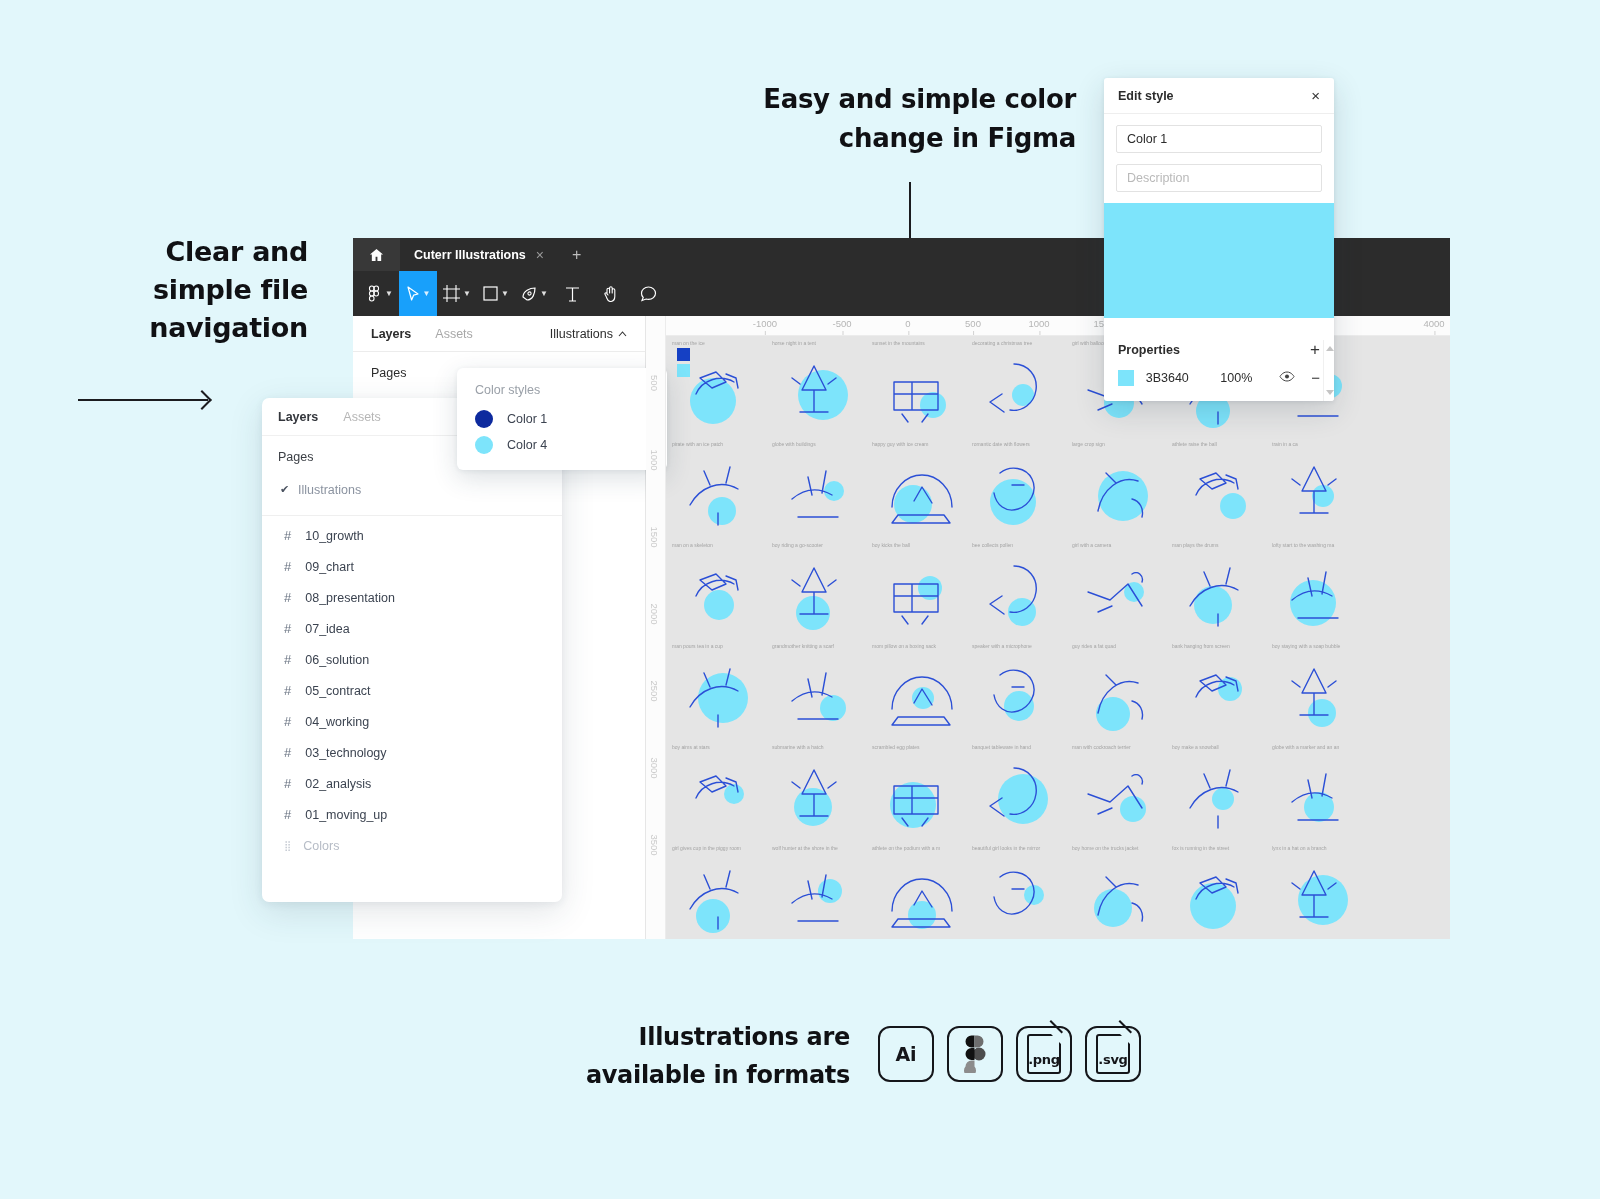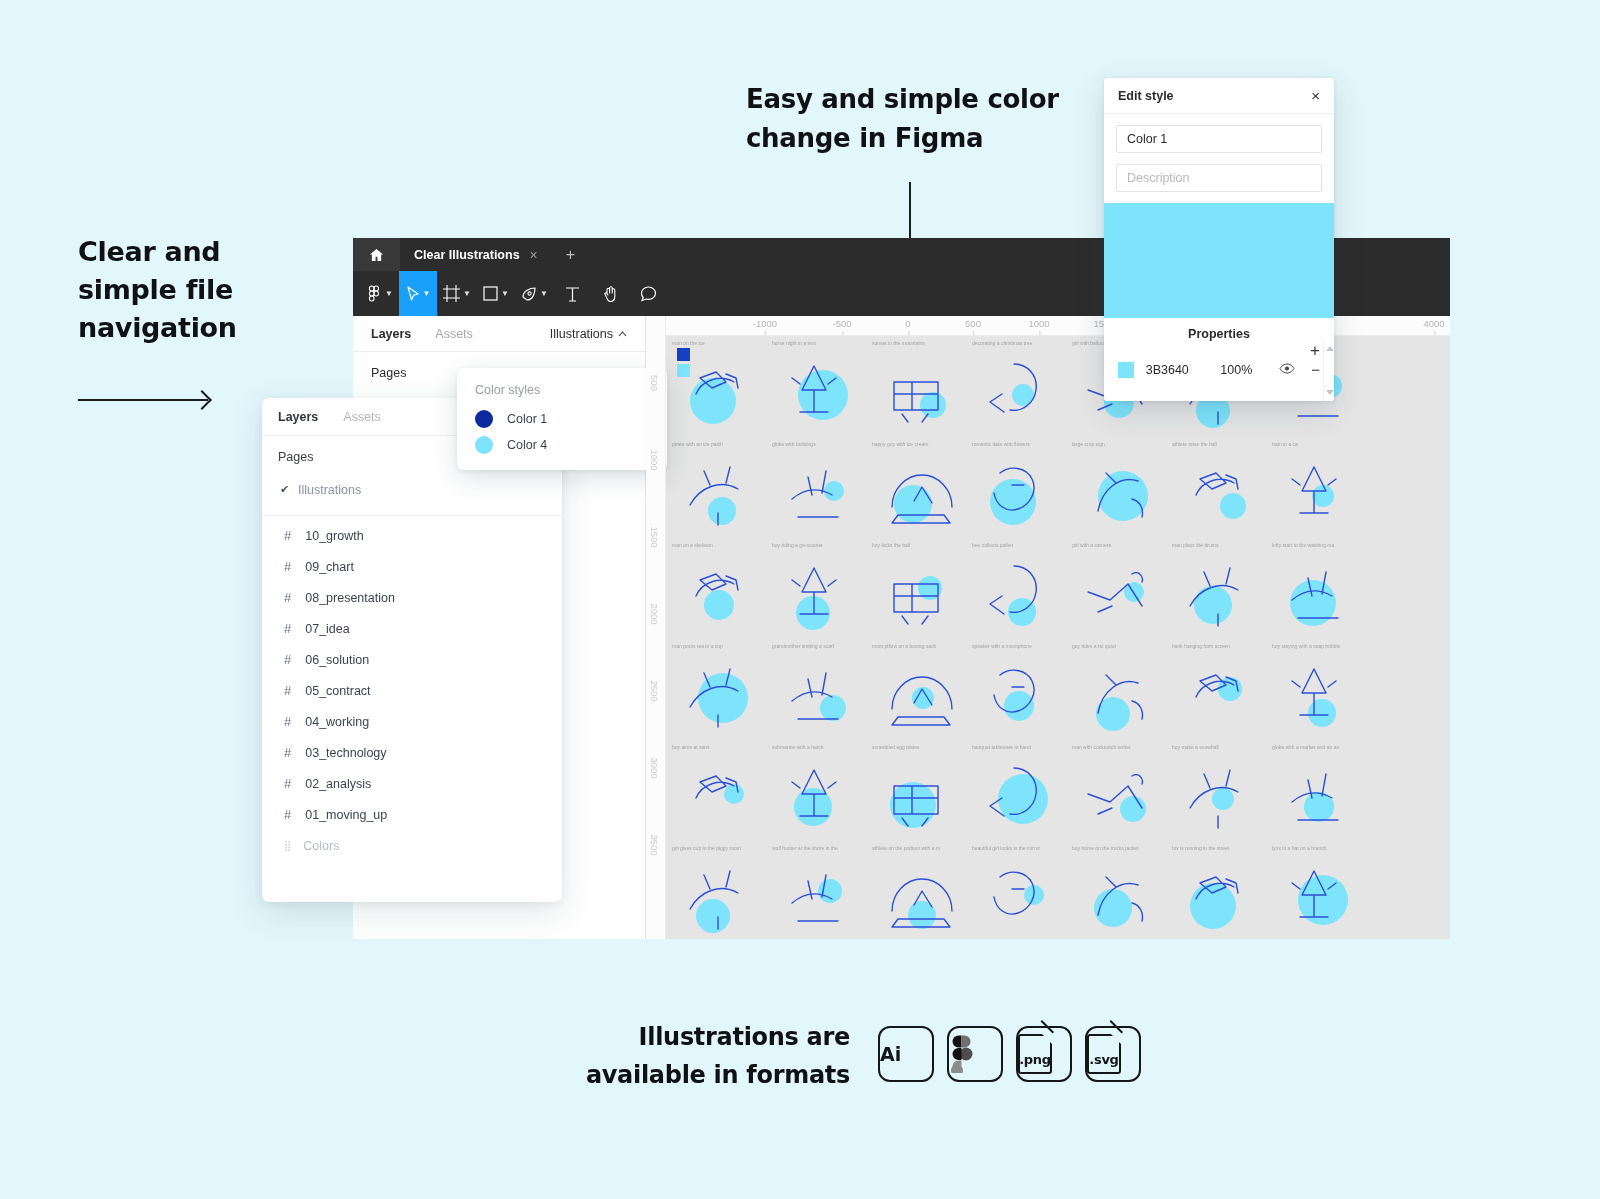--- a/index.html
+++ b/index.html
@@ -11,20 +11,21 @@
     overflow:hidden;
   }
 
   
   .promo-heading {
     position:absolute;
     font-family:"DejaVu Sans", sans-serif;
     font-weight:700;
     color:#101114;
     letter-spacing:-0.3px;
+    text-align:right;
   }
   #promo-left { left:78px; top:233px; font-size:27px; line-height:38px; width:230px; }
   #promo-top  { left:746px; top:80px; font-size:26px; line-height:39px; width:330px; }
   #promo-bottom {
     left:580px; top:1018px; width:270px; font-size:24px; line-height:38px;
     text-align:right;
   }
 
   
   .arrow-h { position:absolute; left:78px; top:399px; width:130px; height:2px; background:#1b1c1f; }
@@ -170,22 +171,22 @@
     border-bottom:1px solid #eee; font-size:12.5px; font-weight:700; color:#2c2c2c;
   }
   .es-close { margin-left:auto; font-size:15px; font-weight:400; color:#333; line-height:1; }
   .es-field {
     margin:11px 12px 0; height:28px; border:1px solid #e2e2e2; border-radius:2px;
     display:flex; align-items:center; padding:0 10px; font-size:12.5px; color:#2c2c2c;
   }
   .es-field.placeholder { color:#b9b9b9; }
   .es-swatch { height:115px; background:#7de4fb; margin-top:11px; }
   .es-props {
-    height:30px; display:flex; align-items:center; padding:0 14px; margin-top:9px;
-    font-size:12.5px; font-weight:700; color:#2c2c2c;flex-direction:column;
+    height:30px; display:flex; align-items:center; padding:0 14px; margin-top:17px;
+    font-size:12.5px; font-weight:700; color:#2c2c2c;
   }
   .es-plus { margin-left:auto; font-size:17px; font-weight:300; color:#333; }
   .es-prop-row {
     display:flex; align-items:center; padding:4px 14px; font-size:12.5px; color:#2c2c2c;
   }
   .es-prop-sw { width:16px; height:16px; background:#7de4fb; margin-right:12px; }
   .es-hex { width:76px; }
   .es-opacity { width:60px; }
   .es-eye { margin-left:auto; margin-right:16px; }
   .es-minus { font-size:15px; color:#333; }
@@ -197,21 +198,21 @@
     position:absolute; left:2px; width:0; height:0;
     border-left:4px solid transparent; border-right:4px solid transparent;
   }
   .es-scroll .up { top:6px; border-bottom:5px solid #c4c4c4; }
   .es-scroll .dn { bottom:6px; border-top:5px solid #c4c4c4; }
 
   
   #formats { position:absolute; left:878px; top:1026px; display:flex; gap:13px; }
   .fmt {
     width:56px; height:56px; border:2px solid #15161a; border-radius:12px;
-    display:flex; align-items:center; justify-content:flex-start;
+    display:flex; align-items:center; justify-content:center;
     font-family:"DejaVu Sans", sans-serif; font-weight:700; font-size:19px; color:#15161a;
     background:transparent;
   }
   .fileglyph { position:relative; width:34px; height:40px; }
   .fileglyph .body {
     position:absolute; inset:0; border:2px solid #15161a; border-radius:3px;
   }
   .fileglyph .fold {
     position:absolute; right:-1px; top:-1px; width:0; height:0;
     border-left:12px solid transparent; border-top:12px solid #e2f7fb;
@@ -269,21 +270,21 @@
 
 <div id="figma-window">
 
   <div class="figma-tabbar">
     <div class="tabbar-home">
       <svg width="15" height="14" viewBox="0 0 16 15">
         <path d="M8 1L1 7h2v7h4V9.5h2V14h4V7h2z" fill="#fff"></path>
       </svg>
     </div>
     <div class="tab-active">
-      <span>Clear Illustrations</span>
+      <span>Cuterr Illustrations</span>
       <span class="tab-close">×</span>
     </div>
     <div class="tab-plus">+</div>
   </div>
 
   <div class="figma-toolbar">
     <div class="tool">
       <svg width="15" height="17" viewBox="0 0 12 17">
         <g fill="none" stroke="#fff" stroke-width="1.1">
           <rect x="1" y="1" width="4.5" height="5" rx="2.2"></rect>

